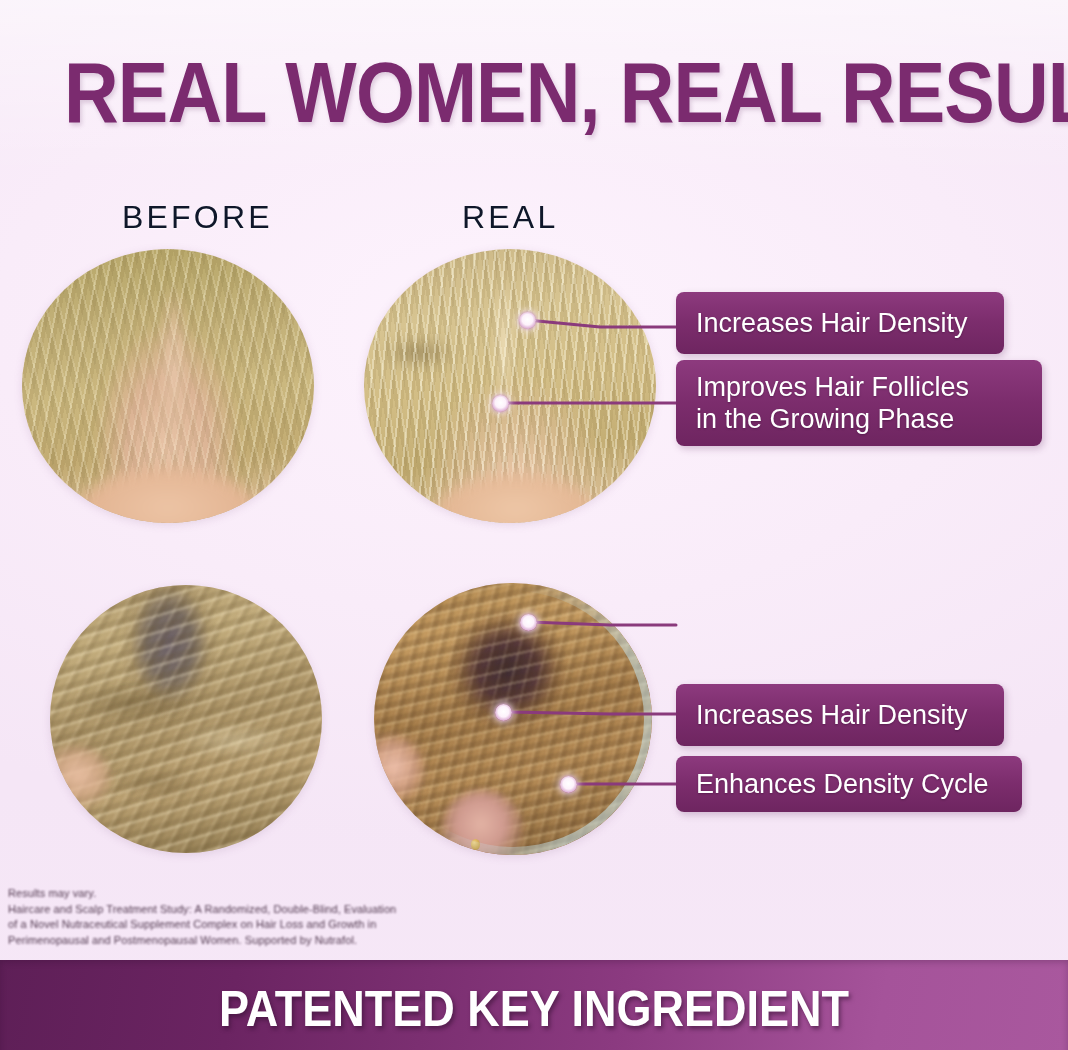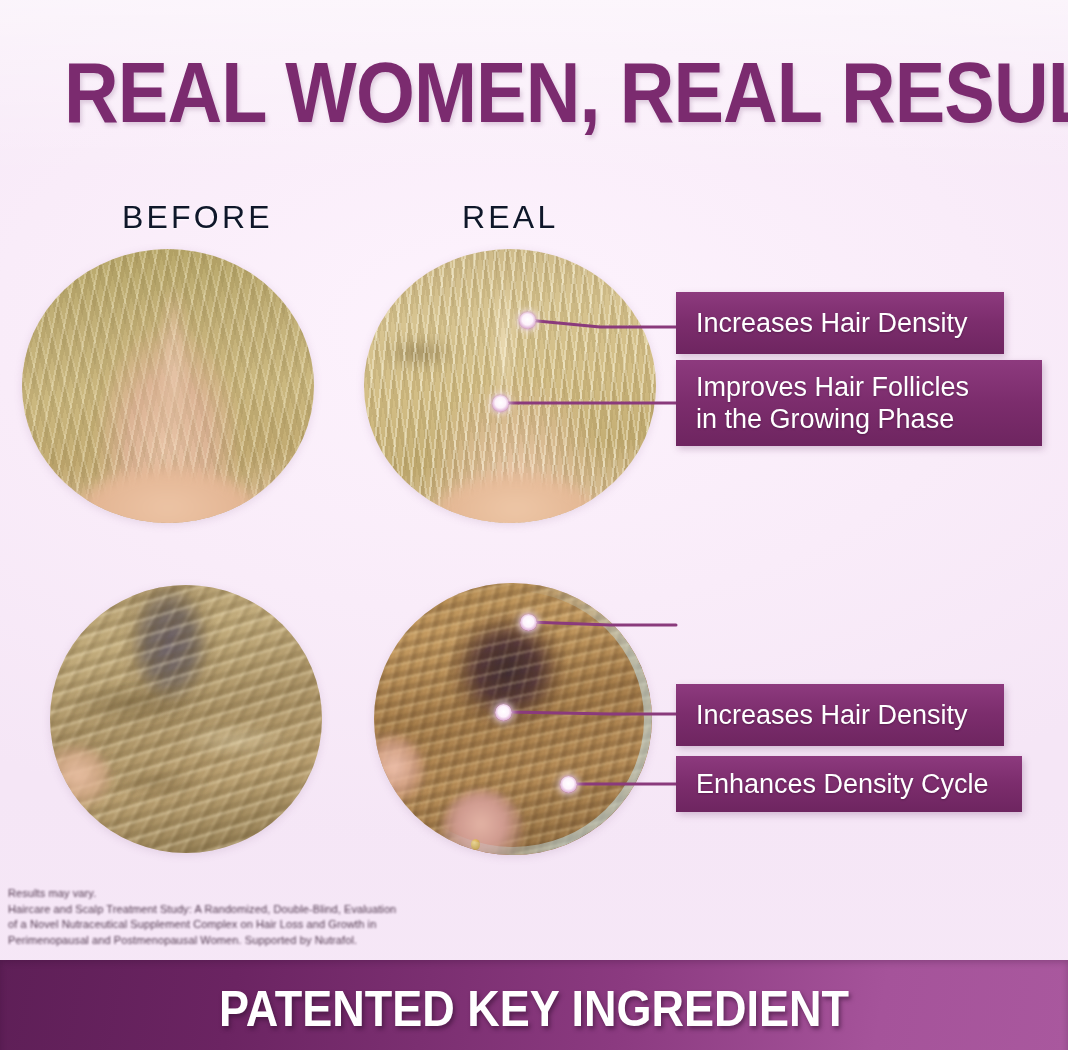--- a/index.html
+++ b/index.html
@@ -238,21 +238,21 @@
     width: 24%; height: 26%;
     border-radius: 50%;
     background: radial-gradient(ellipse 60% 60% at 55% 45%, #efc1ad 0%, rgba(226,170,152,0.6) 58%, rgba(220,165,148,0) 92%);
     filter: blur(5px);
   }
 
   
   .callout-box {
     position: absolute;
     background: linear-gradient(180deg, #8d3a7e 0%, #7c2d6d 48%, #6e2560 100%);
-    border-radius: 0;
+    border-radius: 8px;
     box-shadow: 2px 3px 7px rgba(110,60,110,0.28);
     color: #ffffff;
     font-size: 27px;
     line-height: 32px;
     font-weight: 400;
     display: flex;
     align-items: center;
     padding: 0 18px 0 20px;
     box-sizing: border-box;
     text-shadow: 0 1px 2px rgba(40,10,40,0.35);

